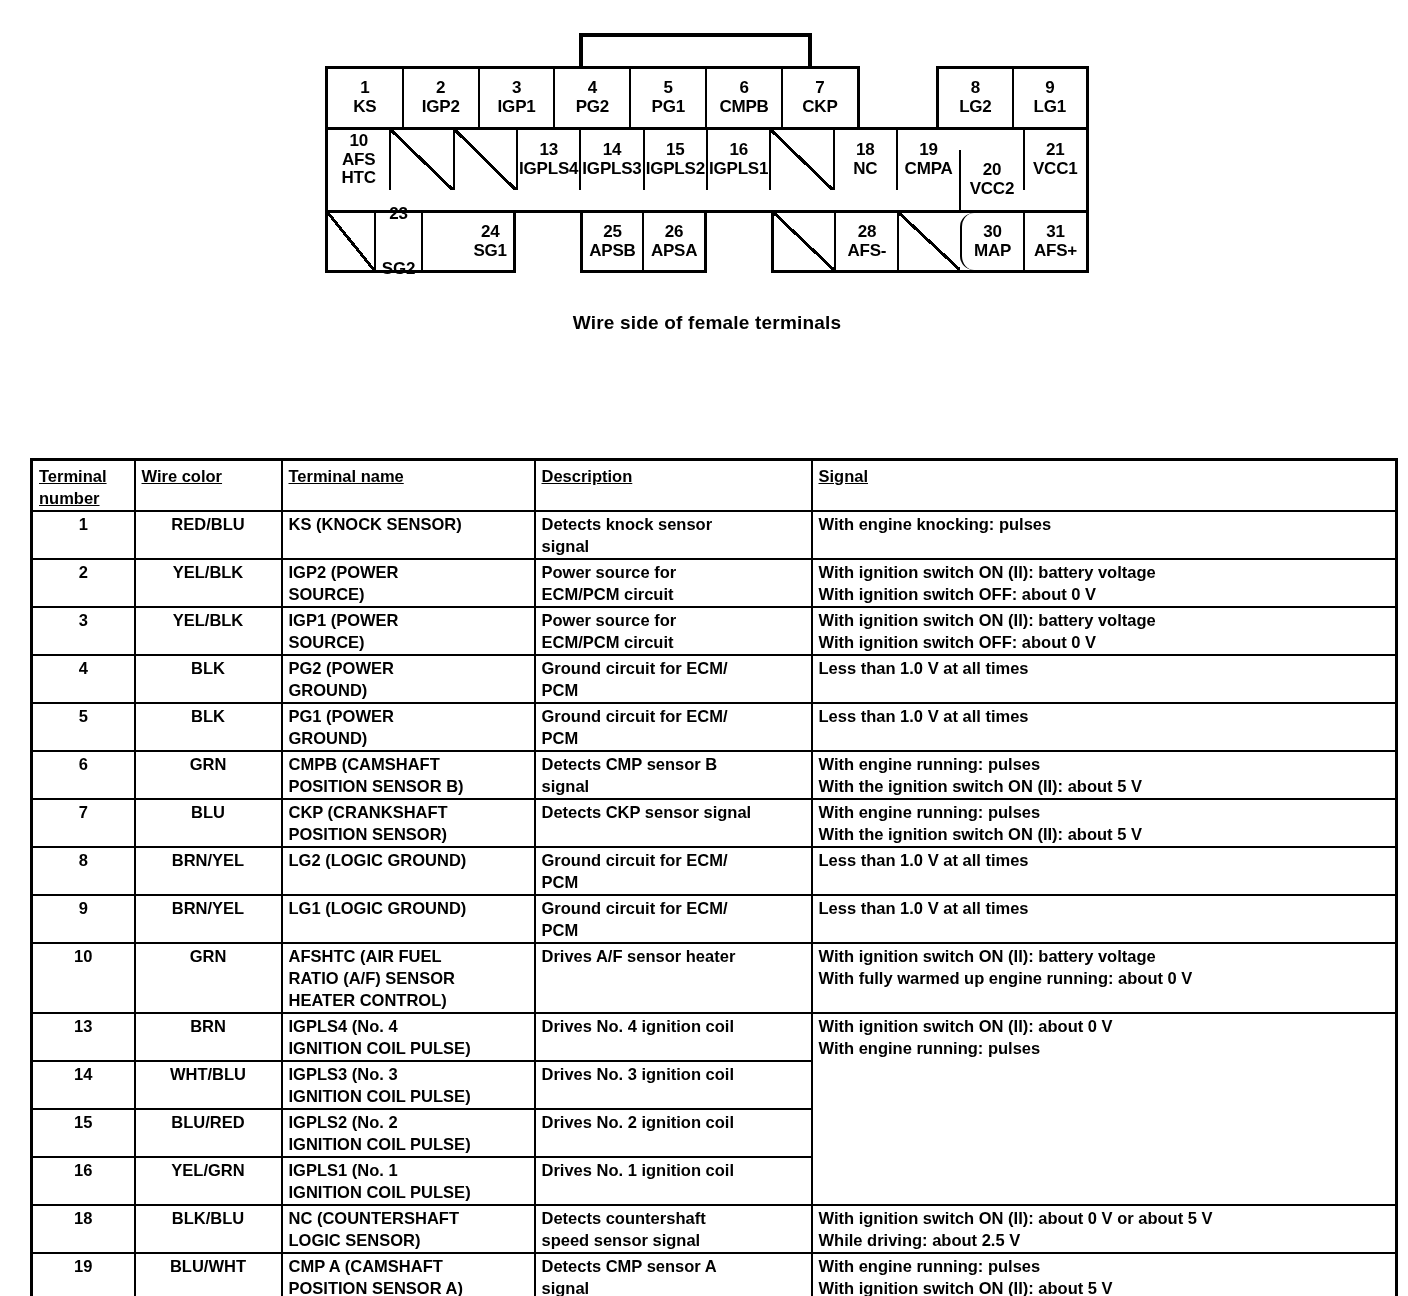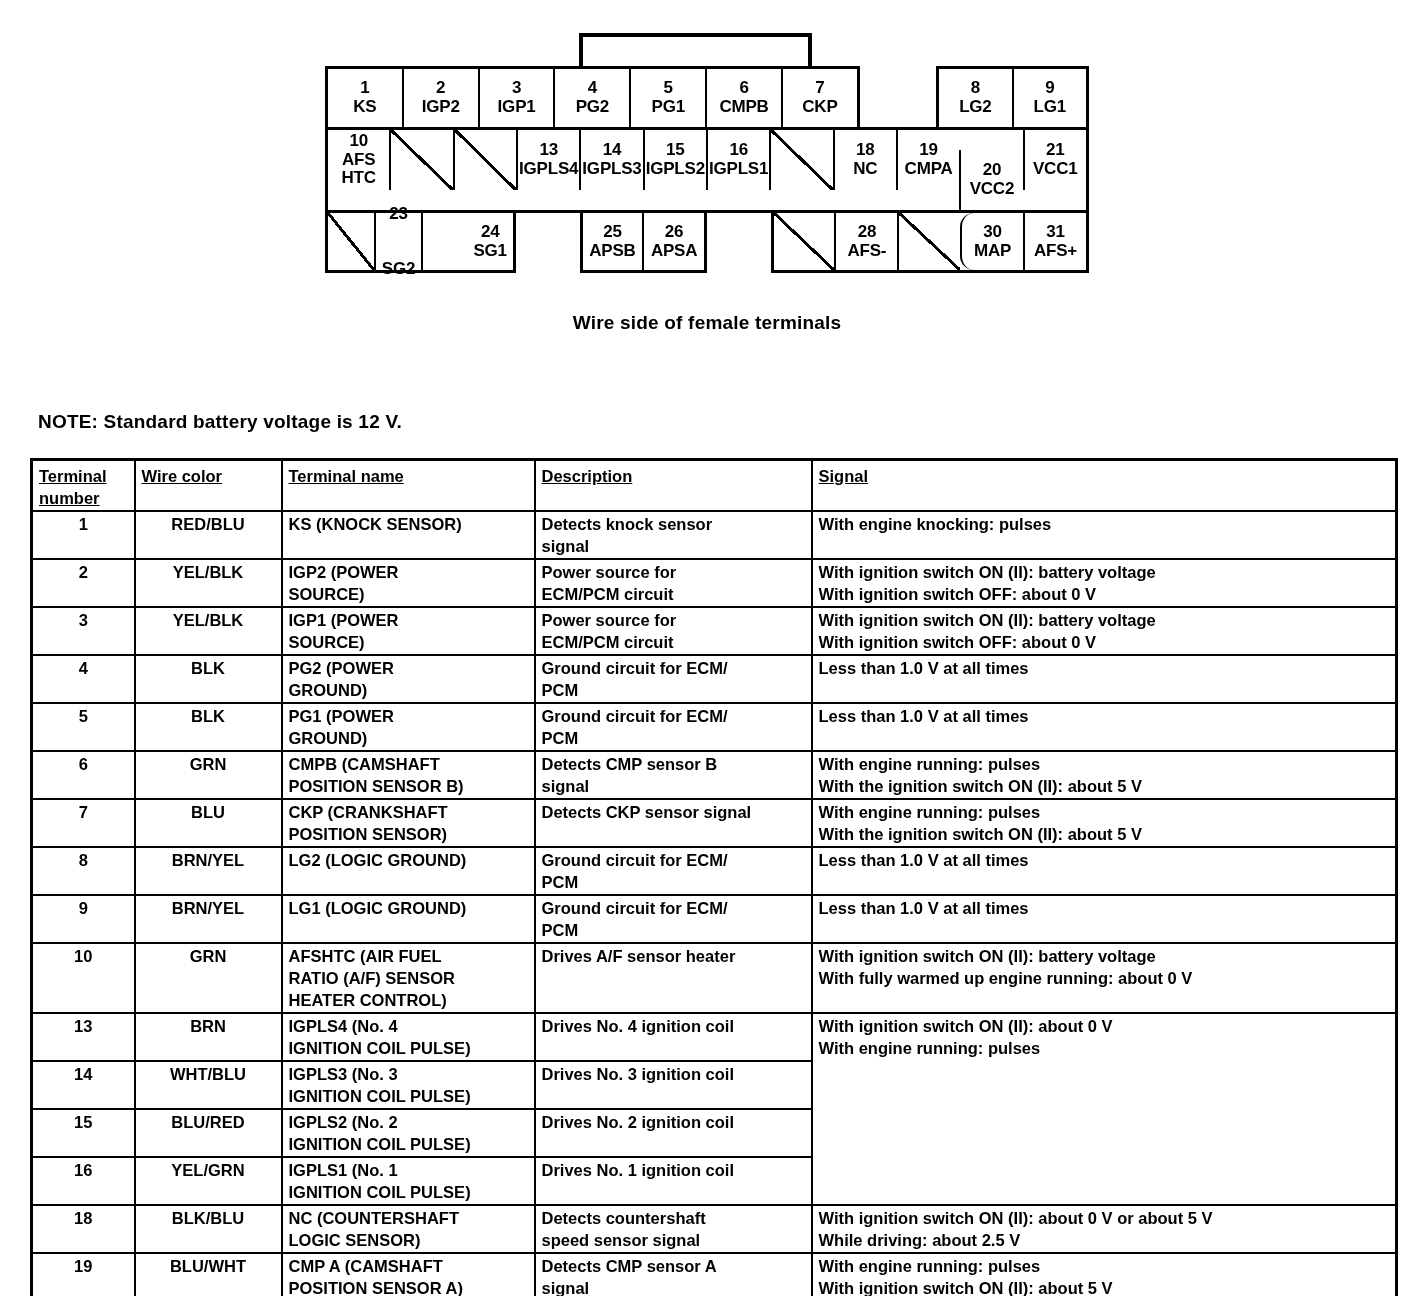--- a/index.html
+++ b/index.html
@@ -167,21 +167,20 @@
               <div class="pnum">31</div>
               <div class="plabel">AFS+</div>
             </div>
           </div>
         </div>
       </div>
   </div>
 
   <div class="caption">Wire side of female terminals</div>
 
-  <div class="note">NOTE: Standard battery voltage is 12 V.</div>
 
   <table class="pinout-table">
     <colgroup>
         <col style="width: 103px;">
         <col style="width: 147px;">
         <col style="width: 253px;">
         <col style="width: 277px;">
         <col style="width: 585px;">
       </colgroup>
     <thead>

